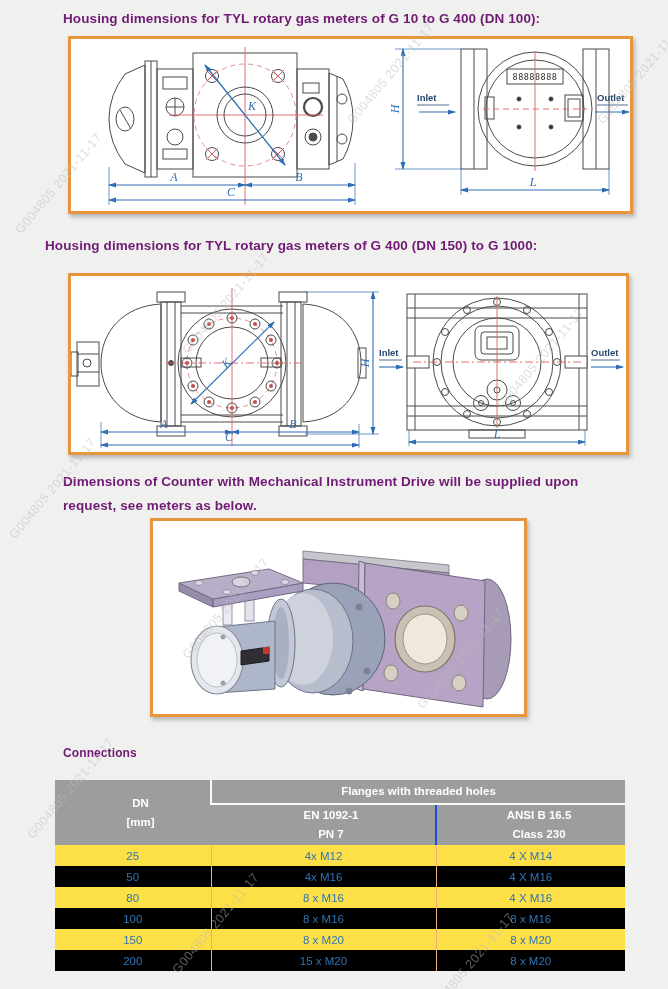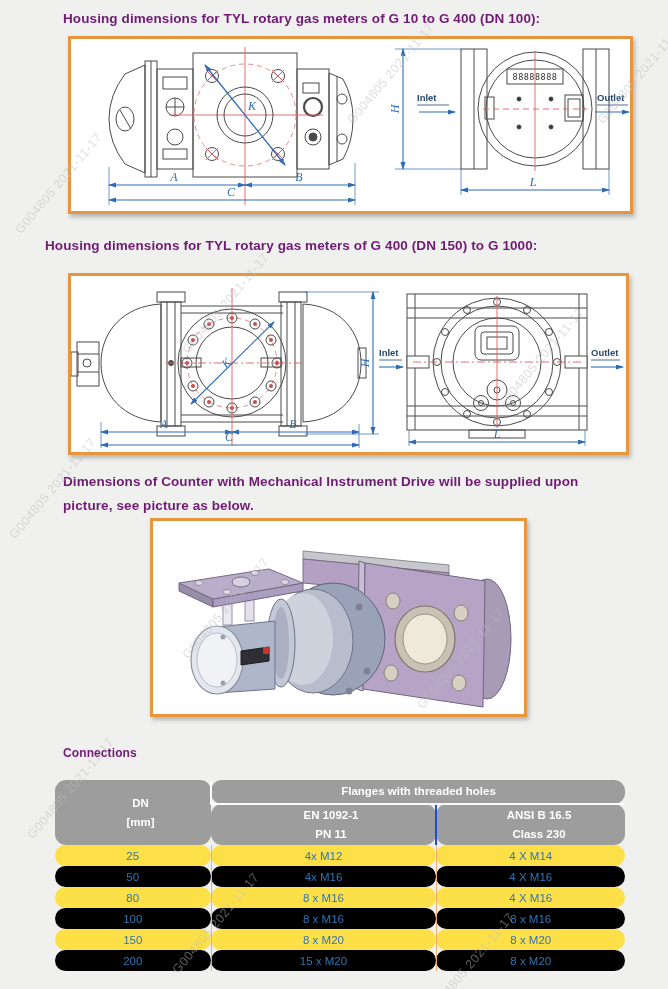--- a/index.html
+++ b/index.html
@@ -20,21 +20,21 @@
   .d{stroke:#4a4a4a;fill:none;stroke-width:1;}
   .red{stroke:#e06060;fill:none;stroke-width:.9;}
   .redx{stroke:#d05050;fill:none;stroke-width:.9;}
   .blue{stroke:#2e6db4;fill:none;stroke-width:1.1;}
   .dim{font-family:"Liberation Serif",serif;font-style:italic;font-size:12px;fill:#2e6db4;stroke:none;}
   .flow{font-size:9.5px;font-weight:bold;fill:#26476e;font-family:"Liberation Sans",sans-serif;stroke:none;}
   .digits{font-family:"DejaVu Sans Mono",monospace;font-size:8.5px;fill:#333;letter-spacing:.5px;stroke:none;}
   
   table.conn{position:absolute;left:55px;top:780px;width:570px;border-collapse:collapse;
              table-layout:fixed;font-size:11.5px;}
-  .conn td{text-align:center;padding:0;border-radius:11px;}
+  .conn td{text-align:center;padding:0;}
   .conn .hd{background:#9d9d9d;color:#fff;font-weight:bold;}
   .conn .h-dn{height:63px;vertical-align:middle;}
   .conn .h-dn div,.conn .h-sub div{line-height:19px;padding-left:16px;}
   .conn .h-group{height:23px;line-height:23px;border-left:2px solid #fbfbfa;border-bottom:2px solid #fbfbfa;}
   .conn .h-sub{height:40px;vertical-align:middle;}
   .conn .h-ansi{border-left:2px solid #1d4ed8;}
   .conn tbody tr{background:#fde047;}
   .conn tbody tr.alt{background:#000000;}
   .conn tbody td{height:21px;color:#2e74b5;}
   .conn tbody td+td{border-left:1px solid #f0ae72;}
@@ -311,21 +311,21 @@
         <line x1="338" y1="154" x2="338" y2="170" stroke-width=".7"></line>
         <line x1="514" y1="154" x2="514" y2="170" stroke-width=".7"></line>
         <line x1="338" y1="166" x2="514" y2="166" marker-start="url(#arrF2)" marker-end="url(#arrF2)"></line>
       </g>
       <text class="dim" x="426" y="162" text-anchor="middle">L</text>
     </svg>
   </div>
 
   <div class="h" style="left:63px;top:470px;width:575px">
     <span class="note-line">Dimensions of Counter with Mechanical Instrument Drive will be supplied upon</span>
-    <span class="note-line">picture, see picture as below.</span>
+    <span class="note-line">request, see meters as below.</span>
   </div>
 
   <div class="fig" style="left:150px;top:518px;width:377px;height:199px">
     <svg viewBox="0 0 371 193">
 
       <polygon points="150,30 296,44 296,52 150,38" fill="#c6c6cc" stroke="#8a8a92" stroke-width="1"></polygon>
       <polygon points="150,38 296,52 296,76 150,62" fill="#b3a0c2" stroke="#776e86" stroke-width="1"></polygon>
 
       <ellipse cx="334" cy="118" rx="24" ry="60" fill="#a79bb5" stroke="#6f6680" stroke-width="1"></ellipse>
 
@@ -382,21 +382,21 @@
       <tr>
         <td rowspan="2" class="hd h-dn">
           <div>DN</div>
           <div>[mm]</div>
         </td>
         <td colspan="2" class="hd h-group">Flanges with threaded holes</td>
       </tr>
       <tr>
         <td class="hd h-sub h-en">
           <div>EN 1092-1</div>
-          <div>PN 11</div>
+          <div>PN 7</div>
         </td>
         <td class="hd h-sub h-ansi">
           <div>ANSI B 16.5</div>
           <div>Class 230</div>
         </td>
       </tr>
     </thead>
     <tbody>
       <tr>
         <td>25</td>

